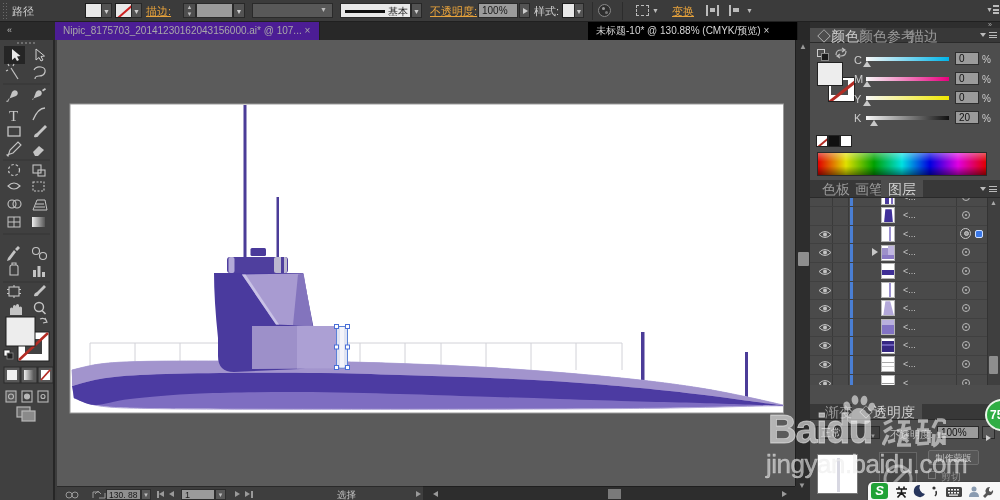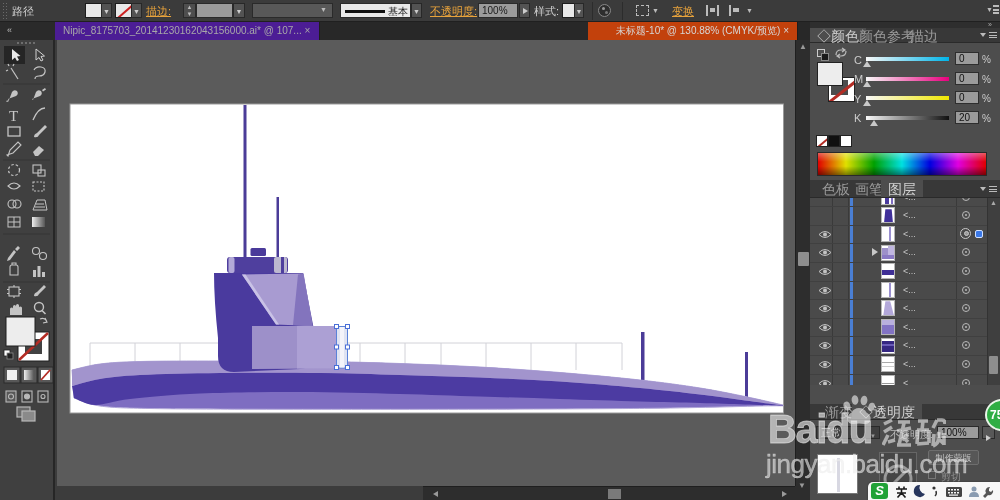--- a/index.html
+++ b/index.html
@@ -8,21 +8,21 @@
 
 #topbar{left:0;top:0;width:1000px;height:22px;background:#3b3b3b;border-bottom:1px solid #202020;color:#c9c9c9;font-size:11px;}
 .olink{color:#e8a33c;text-decoration:underline;}
 .tl{display:inline-block;width:0;height:0;border-top:3.5px solid transparent;border-bottom:3.5px solid transparent;border-right:5px solid #9a9a9a;}
 .tr{display:inline-block;width:0;height:0;border-top:3.5px solid transparent;border-bottom:3.5px solid transparent;border-left:5px solid #9a9a9a;}
 .swbox{background:#e8e8e8;border:1px solid #1c1c1c;}
 .ddbtn{background:#535353;border:1px solid #282828;color:#ccc;font-size:7px;text-align:center;line-height:12px;}
 
 #tabrow{left:0;top:22px;width:1000px;height:18px;background:#282828;}
 .dtab{position:absolute;top:0;height:18px;background:#4c1d95;border-right:1px solid #1e1e1e;color:#a8a8a8;font-size:10px;line-height:18px;padding:0 8px;white-space:nowrap;overflow:hidden;}
-.dtab.active{background:#c2410c;color:#d6d6d6;text-align:right;}
+.dtab.active{background:#000000;color:#d6d6d6;}
 
 #toolbar{left:0;top:40px;width:55px;height:460px;background:#404040;border-right:2px solid #262626;}
 
 #canvas{left:57px;top:40px;width:738px;height:446px;background:#5b5b5b;}
 #vscroll{left:795px;top:40px;width:15px;height:446px;background:#2d2d2d;border-left:1px solid #1f1f1f;}
 #vthumb{left:2px;top:212px;width:11px;height:14px;background:#8e8e8e;border-radius:1px;position:absolute;}
 #statusbar{left:57px;top:486px;width:366px;height:14px;background:#3e3e3e;border-top:1px solid #2a2a2a;color:#bbb;font-size:9px;}
 #hscroll{left:423px;top:486px;width:372px;height:14px;background:#2d2d2d;border-top:1px solid #1f1f1f;}
 #hthumb{position:absolute;left:185px;top:2px;width:13px;height:10px;background:#7a7a7a;}
 #corner{left:795px;top:486px;width:15px;height:14px;background:#2d2d2d;}
@@ -275,20 +275,41 @@
           <rect x="345.5" y="365.5" width="4" height="4"></rect>
   </g>
 </svg>
 </div>
 
 <div id="vscroll" class="abs">
       <div id="vthumb"></div>
   <div style="position:absolute;left:3px;top:2px;color:#999;font-size:8px;">▲</div>
 </div>
 
+<div id="statusbar" class="abs">
+  <svg style="position:absolute;left:8px;top:3px;" width="42" height="10" viewBox="0 0 42 10">
+    <g stroke="#9a9a9a" stroke-width="1" fill="none">
+          <circle cx="4" cy="5" r="3"></circle>
+          <circle cx="10" cy="5" r="3"></circle>
+          <path d="M28,8 V2 l6,0 M30,4 l3,-3 3,3 M34,8 h6 v-5"></path>
+        </g>
+  </svg>
+  <div class="abs" style="left:49px;top:1.5px;width:35px;height:11px;background:#8f8f8f;border:1px solid #2e2e2e;color:#1a1a1a;font-size:8.5px;line-height:10px;padding-left:2px;">130. 88</div>
+  <div class="abs" style="left:84px;top:1.5px;width:10px;height:11px;background:#585858;border:1px solid #2e2e2e;color:#bbb;font-size:6px;text-align:center;line-height:11px;">▼</div>
+  <div class="abs" style="left:100px;top:3.5px;width:1.5px;height:7px;background:#9a9a9a;"></div>
+      <div class="abs tl" style="left:102px;top:3.5px;"></div>
+      <div class="abs tl" style="left:112px;top:3.5px;"></div>
+  <div class="abs" style="left:124px;top:1.5px;width:34px;height:11px;background:#9b9b9b;border:1px solid #2e2e2e;color:#1a1a1a;font-size:9px;line-height:10px;padding-left:3px;">1</div>
+  <div class="abs" style="left:158px;top:1.5px;width:11px;height:11px;background:#585858;border:1px solid #2e2e2e;color:#bbb;font-size:6px;text-align:center;line-height:11px;">▼</div>
+  <div class="abs tr" style="left:178px;top:3.5px;"></div>
+      <div class="abs tr" style="left:188px;top:3.5px;"></div>
+      <div class="abs" style="left:194px;top:3.5px;width:1.5px;height:7px;background:#9a9a9a;"></div>
+  <div class="abs" style="left:280px;top:2px;color:#c4c4c4;font-size:9.5px;">选择</div>
+  <div class="abs tr" style="left:359px;top:3.5px;"></div>
+</div>
 <div id="hscroll" class="abs">
       <div id="hthumb"></div>
   <div class="tl" style="position:absolute;left:10px;top:3.5px;"></div>
   <div class="tr" style="position:absolute;right:8px;top:3.5px;"></div>
 </div>
 <div id="corner" class="abs">
       <div style="position:absolute;left:3px;top:-5px;color:#999;font-size:8px;">▼</div>
     </div>
 
 <div id="rightdock" class="abs">

